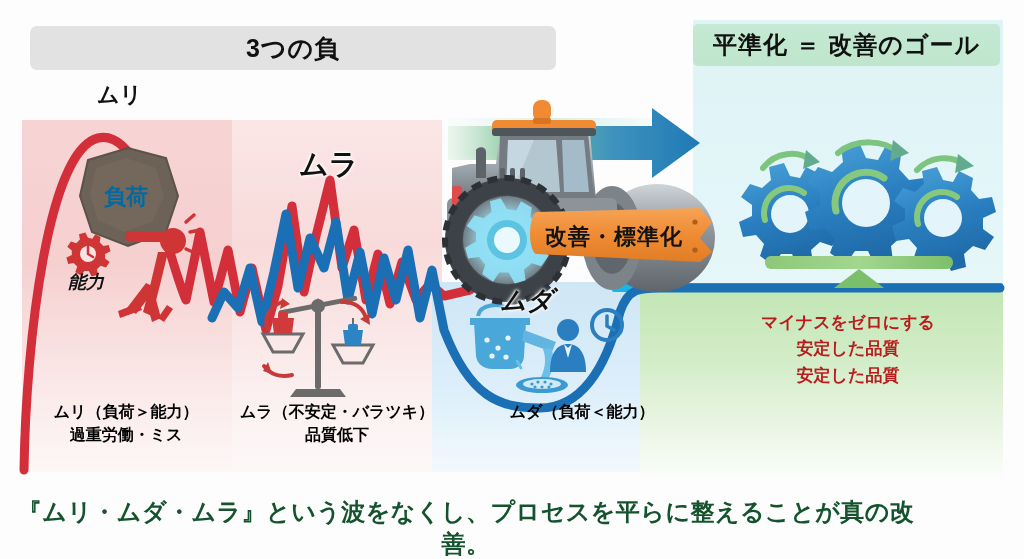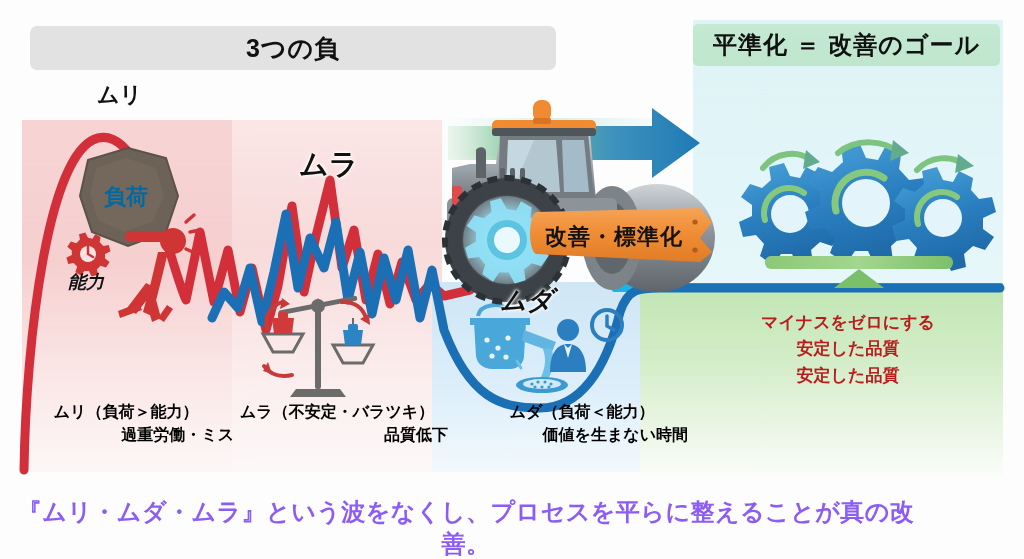--- a/index.html
+++ b/index.html
@@ -78,33 +78,33 @@
   
   .caption {
     position: absolute; text-align: center;
     font-weight: bold; color: #000000;
     line-height: 1.45; font-size: 16px;
   }
   #cap-muri { left: 18px; top: 400px; width: 216px; }
   #cap-mura { left: 226px; top: 400px; width: 222px; }
   #cap-muda { left: 432px; top: 400px; width: 212px; margin-left: 44px; }
   .caption .l1 { display: block; }
-  .caption .l2 { display: block; text-align: right; }
+  .caption .l2 { display: block; }
 
   #goal-text {
     position: absolute; left: 700px; top: 310px; width: 296px;
     text-align: center; font-weight: bold; color: #b91c1c;
     font-size: 17px; line-height: 1.55;
   }
   #goal-text span { display: block; }
 
   
   #footer {
     position: absolute; left: 0; top: 496px; width: 932px;
-    text-align: center; font-weight: bold; color: #8b5cf6;
+    text-align: center; font-weight: bold; color: #14532d;
     font-size: 24px; letter-spacing: 0.5px;
   }
 
   
   #rock-label {
     position: absolute; left: 104px; top: 182px;
     font-size: 22px; font-weight: bold; color: #0369a1;
   }
   #noryoku-label {
     position: absolute; left: 68px; top: 270px;
@@ -415,21 +415,20 @@
   <div class="caption" id="cap-muri">
     <span class="l1">ムリ（負荷＞能力）</span>
     <span class="l2">過重労働・ミス</span>
   </div>
   <div class="caption" id="cap-mura">
     <span class="l1">ムラ（不安定・バラツキ）</span>
     <span class="l2">品質低下</span>
   </div>
   <div class="caption" id="cap-muda">
     <span class="l1">ムダ（負荷＜能力）</span>
-    <span class="l2">価値を生まない時間</span>
   </div>
 
   <div id="goal-text">
     <span>マイナスをゼロにする</span>
     <span>安定した品質</span>
     <span>安定した品質</span>
   </div>
 
   <div id="footer">『ムリ・ムダ・ムラ』という波をなくし、プロセスを平らに整えることが真の改善。</div>
 

